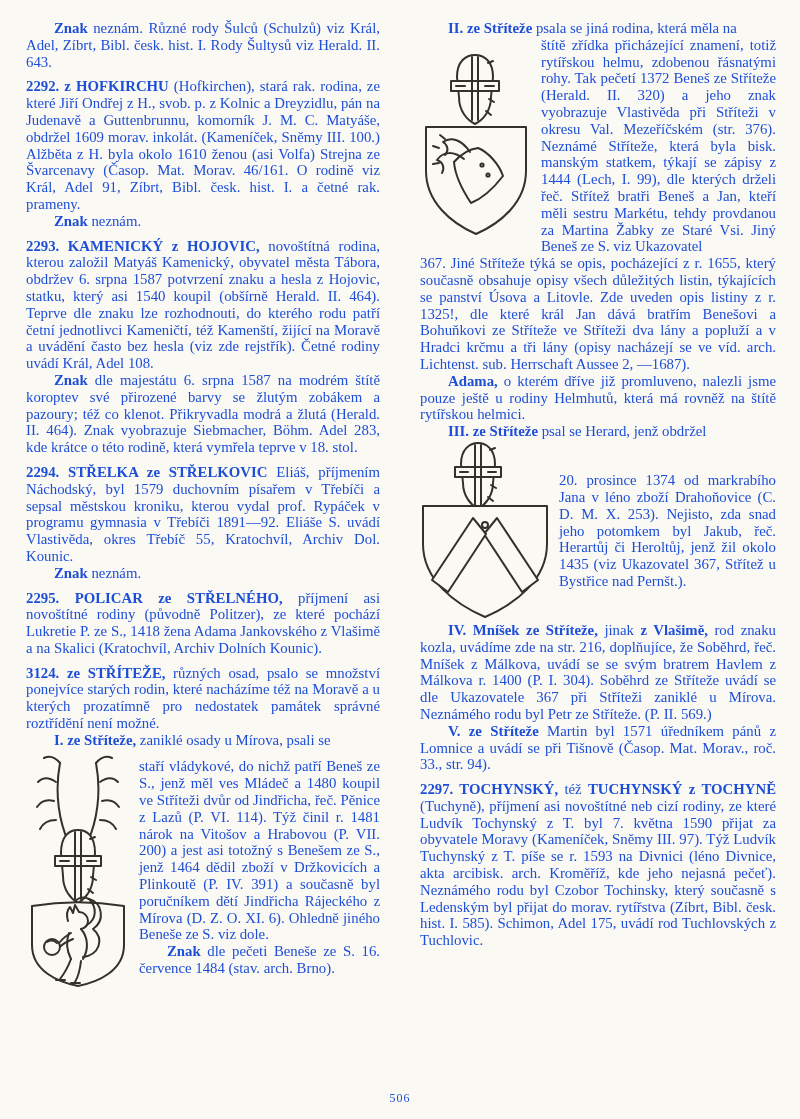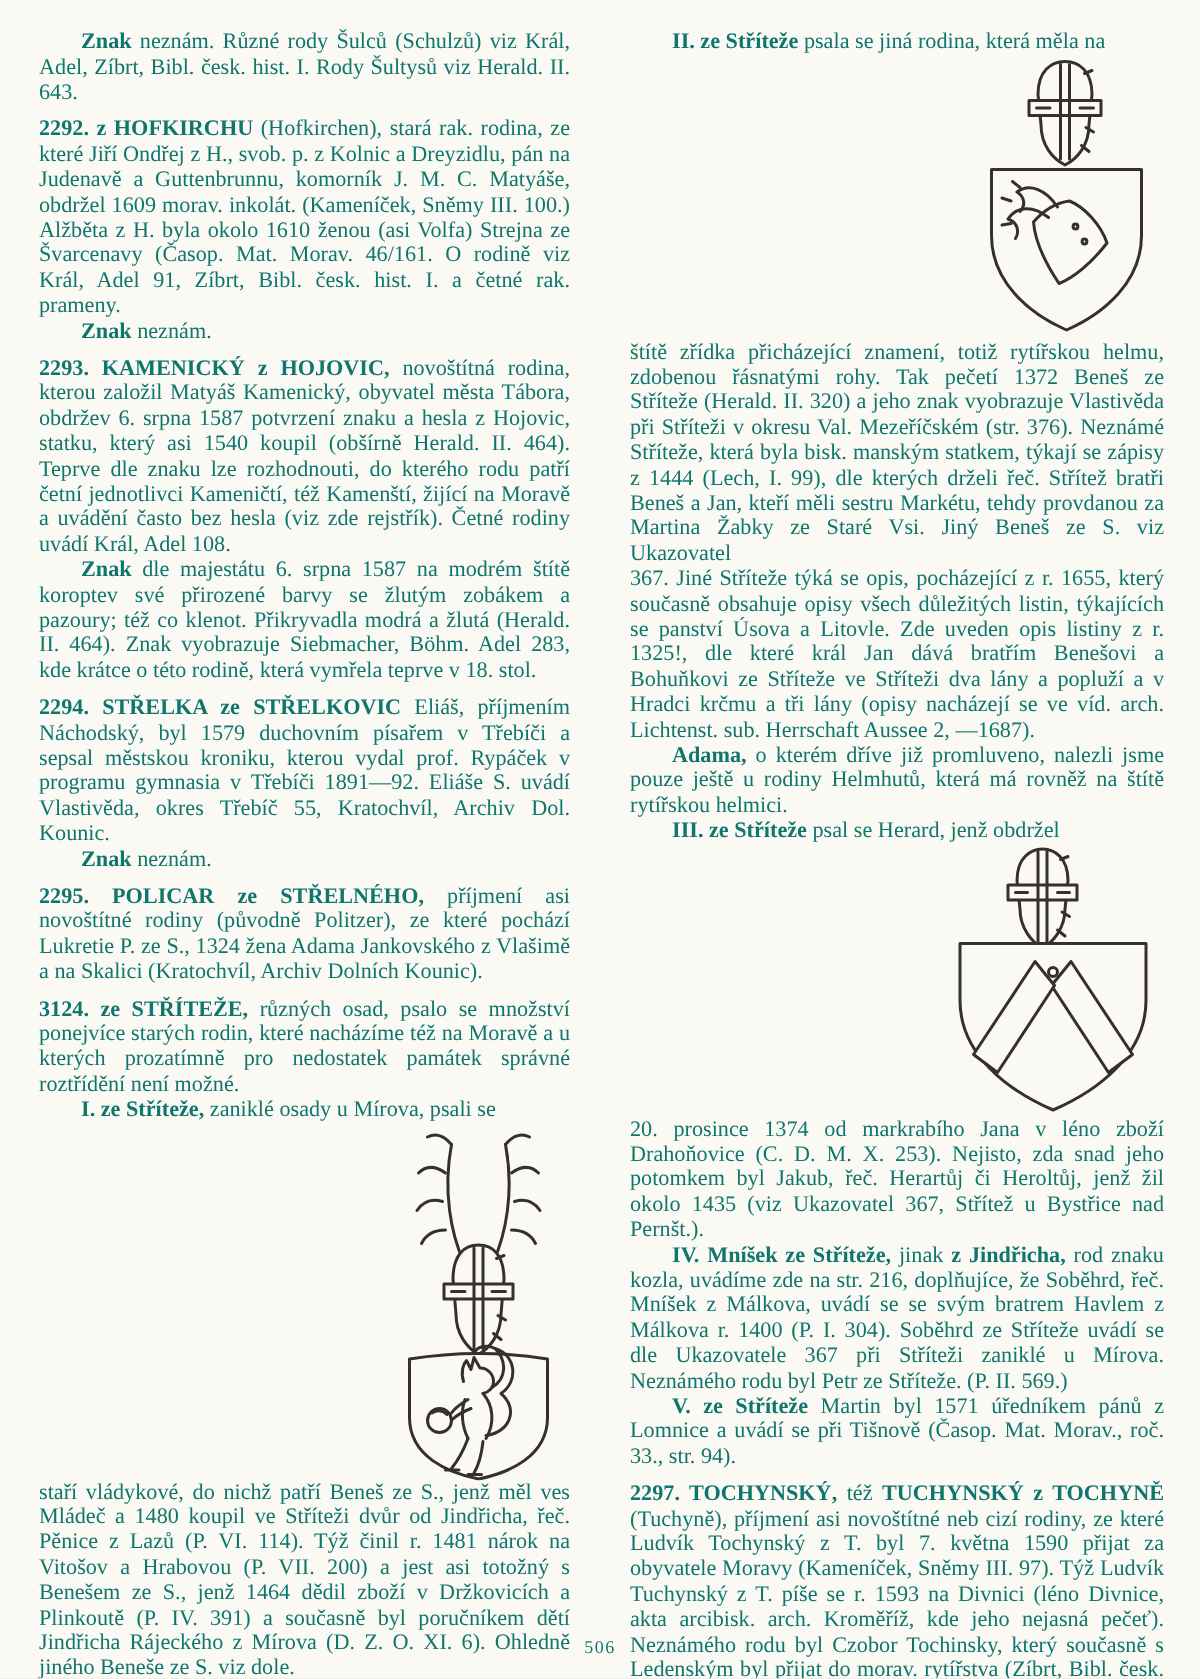--- a/index.html
+++ b/index.html
@@ -1,29 +1,29 @@
 <!DOCTYPE html>
 <html><head>
 <meta charset="utf-8">
 <style>
   html,body { margin:0; padding:0; background:#e8e6e0; }
   .page {
     position:relative; width:800px; height:1119px; margin:0 auto;
-    background:#fbf9f3; color:#0f766e; overflow:hidden;
+    background:#fbf9f3; color:#1d4ed8; overflow:hidden;
     font-family:"Liberation Serif","DejaVu Serif",serif;
     font-size:14.8px; line-height:16.8px;
   }
   .col { position:absolute; top:20px; }
   .col-left  { left:26px;  width:354px; }
   .col-right { left:420px; width:356px; }
   p { margin:0; text-align:justify; }
   b { font-weight:bold; }
   .ind { text-indent:28px; }
   .gap { margin-top:8px; }
-  .crest-row { display:flex; align-items:flex-end;flex-direction:column; }
+  .crest-row { display:flex; align-items:center; }
   .crest { flex:0 0 auto; margin-right:9px; }
   .crest svg { display:block; }
   .wrapcol { flex:1 1 auto; min-width:0; }
   .page-number {
     position:absolute; left:0; bottom:12px; width:100%;
     text-align:center; font-size:12px; letter-spacing:1px;
   }
   .lineart { stroke:#35312a; stroke-width:2; fill:none; stroke-linecap:round; stroke-linejoin:round; }
   .lineart .paperfill { fill:#fbf9f3; }
 </style>
@@ -38,21 +38,21 @@
 
     <p class="gap"><b>2292. z HOFKIRCHU</b><span> (Hofkirchen), stará rak. rodina, ze které Jiří Ondřej z H., svob. p. z Kolnic a Dreyzidlu, pán na Judenavě a Guttenbrunnu, komorník J. M. C. Matyáše, obdržel 1609 morav. inkolát. (Kameníček, Sněmy III. 100.) Alžběta z H. byla okolo 1610 ženou (asi Volfa) Strejna ze Švarcenavy (Časop. Mat. Morav. 46/161. O rodině viz Král, Adel 91, Zíbrt, Bibl. česk. hist. I. a četné rak. prameny.</span></p>
     <p class="ind"><b>Znak</b><span> neznám.</span></p>
 
     <p class="gap"><b>2293. KAMENICKÝ z HOJOVIC,</b><span> novoštítná rodina, kterou založil Matyáš Kamenický, obyvatel města Tábora, obdržev 6. srpna 1587 potvrzení znaku a hesla z Hojovic, statku, který asi 1540 koupil (obšírně Herald. II. 464). Teprve dle znaku lze rozhodnouti, do kterého rodu patří četní jednotlivci Kameničtí, též Kamenští, žijící na Moravě a uvádění často bez hesla (viz zde rejstřík). Četné rodiny uvádí Král, Adel 108.</span></p>
     <p class="ind"><b>Znak</b><span> dle majestátu 6. srpna 1587 na modrém štítě koroptev své přirozené barvy se žlutým zobákem a pazoury; též co klenot. Přikryvadla modrá a žlutá (Herald. II. 464). Znak vyobrazuje Siebmacher, Böhm. Adel 283, kde krátce o této rodině, která vymřela teprve v 18. stol.</span></p>
 
     <p class="gap"><b>2294. STŘELKA ze STŘELKOVIC</b><span> Eliáš, příjmením Náchodský, byl 1579 duchovním písařem v Třebíči a sepsal městskou kroniku, kterou vydal prof. Rypáček v programu gymnasia v Třebíči 1891—92. Eliáše S. uvádí Vlastivěda, okres Třebíč 55, Kratochvíl, Archiv Dol. Kounic.</span></p>
     <p class="ind"><b>Znak</b><span> neznám.</span></p>
 
-    <p class="gap"><b>2295. POLICAR ze STŘELNÉHO,</b><span> příjmení asi novoštítné rodiny (původně Politzer), ze které pochází Lukretie P. ze S., 1324 žena Adama Jankovského z Vlašimě a na Skalici (Kratochvíl, Archiv Dolních Kounic).</span></p>
+    <p class="gap"><b>2295. POLICAR ze STŘELNÉHO,</b><span> příjmení asi novoštítné rodiny (původně Politzer), ze které pochází Lukretie P. ze S., 1418 žena Adama Jankovského z Vlašimě a na Skalici (Kratochvíl, Archiv Dolních Kounic).</span></p>
 
     <p class="gap"><b>3124. ze STŘÍTEŽE,</b><span> různých osad, psalo se množství ponejvíce starých rodin, které nacházíme též na Moravě a u kterých prozatímně pro nedostatek památek správné roztřídění není možné.</span></p>
 
     <p class="ind"><b>I. ze Stříteže,</b><span> zaniklé osady u Mírova, psali se</span></p>
 
     <div class="crest-row">
       <div class="crest">
         <svg width="104" height="238" viewBox="0 0 104 238" class="lineart">
 
           <path d="M42,92 C34,74 28,46 34,14"></path>
@@ -143,21 +143,21 @@
           <path class="paperfill" d="M77,78 L118,140 L102,152 L64,94 Z"></path>
           <path class="paperfill" d="M53,78 L12,140 L28,152 L66,94 Z"></path>
           <circle cx="65" cy="85" r="3"></circle>
         </svg>
       </div>
       <div class="wrapcol">
         <p>20. prosince 1374 od markrabího Jana v léno zboží Drahoňovice (C. D. M. X. 253). Nejisto, zda snad jeho potomkem byl Jakub, řeč. Herartůj či Heroltůj, jenž žil okolo 1435 (viz Ukazovatel 367, Střítež u Bystřice nad Pernšt.).</p>
       </div>
     </div>
 
-    <p class="ind"><b>IV. Mníšek ze Stříteže,</b><span> jinak </span><b>z Jindřicha,</b><span> rod znaku kozla, uvádíme zde na str. 216, doplňujíce, že Soběhrd, řeč. Mníšek z Málkova, uvádí se se svým bratrem Havlem z Málkova r. 1400 (P. I. 304). Soběhrd ze Stříteže uvádí se dle Ukazovatele 367 při Stříteži zaniklé u Mírova. Neznámého rodu byl Petr ze Stříteže. (P. II. 569.)</span></p>
+    <p class="ind"><b>IV. Mníšek ze Stříteže,</b><span> jinak </span><b>z Vlašimě,</b><span> rod znaku kozla, uvádíme zde na str. 216, doplňujíce, že Soběhrd, řeč. Mníšek z Málkova, uvádí se se svým bratrem Havlem z Málkova r. 1400 (P. I. 304). Soběhrd ze Stříteže uvádí se dle Ukazovatele 367 při Stříteži zaniklé u Mírova. Neznámého rodu byl Petr ze Stříteže. (P. II. 569.)</span></p>
 
     <p class="ind"><b>V. ze Stříteže</b><span> Martin byl 1571 úředníkem pánů z Lomnice a uvádí se při Tišnově (Časop. Mat. Morav., roč. 33., str. 94).</span></p>
 
     <p class="gap"><b>2297. TOCHYNSKÝ,</b><span> též </span><b>TUCHYNSKÝ z TOCHYNĚ</b><span> (Tuchyně), příjmení asi novoštítné neb cizí rodiny, ze které Ludvík Tochynský z T. byl 7. května 1590 přijat za obyvatele Moravy (Kameníček, Sněmy III. 97). Týž Ludvík Tuchynský z T. píše se r. 1593 na Divnici (léno Divnice, akta arcibisk. arch. Kroměříž, kde jeho nejasná pečeť). Neznámého rodu byl Czobor Tochinsky, který současně s Ledenským byl přijat do morav. rytířstva (Zíbrt, Bibl. česk. hist. I. 585). Schimon, Adel 175, uvádí rod Tuchlovských z Tuchlovic.</span></p>
 
   </div>
 
   <div class="page-number">506</div>
 </div>
 

